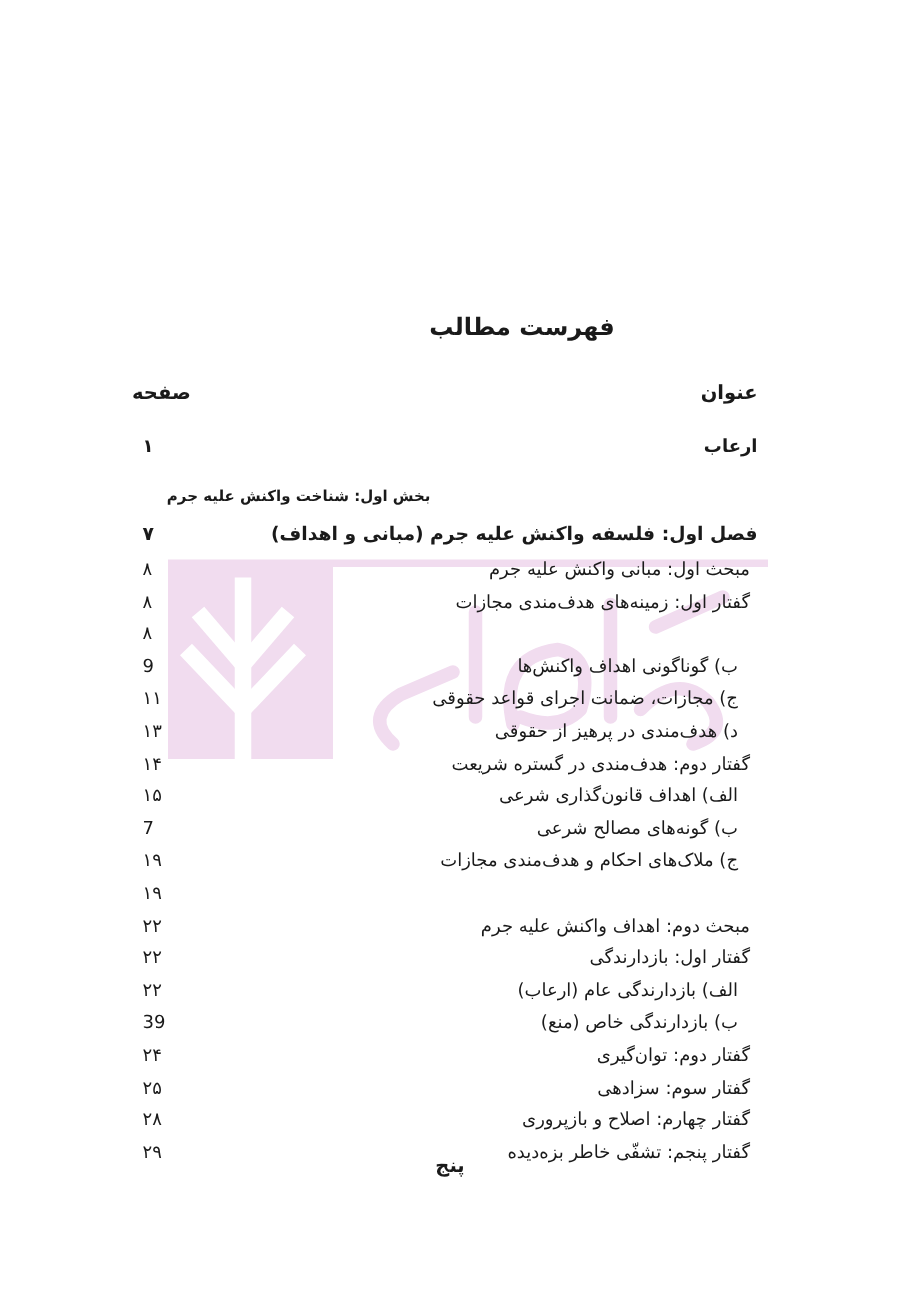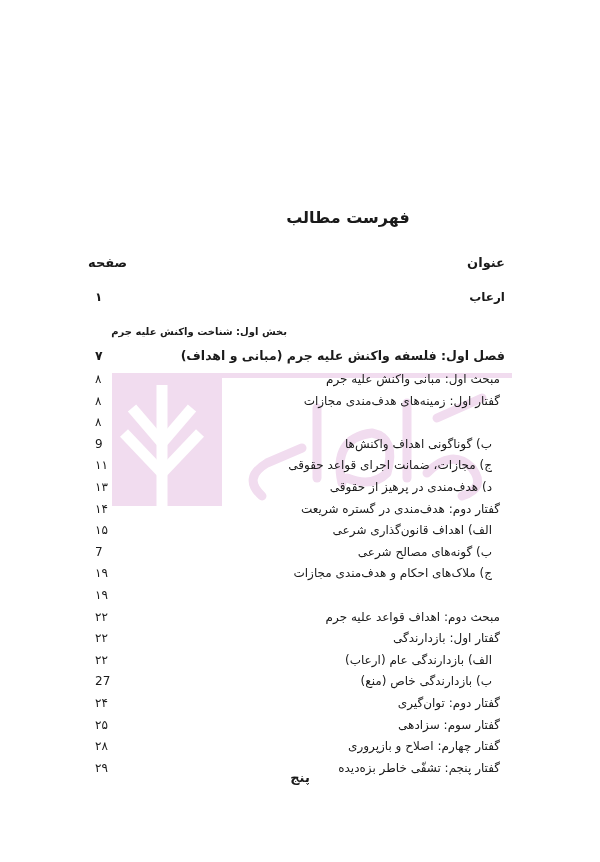--- a/index.html
+++ b/index.html
@@ -114,34 +114,34 @@
         <span class="pg">7</span>
       </div>
       <div class="row" style="top: 566.4px; left: 95px; width: 397px;">
         <span class="label">ج) ملاک‌های احکام و هدف‌مندی مجازات</span>
         <span class="pg">۱۹</span>
       </div>
       <div class="row" style="top: 588px; left: 95px; width: 397px;">
         <span class="pg">۱۹</span>
       </div>
       <div class="row" style="top: 609.6px; left: 95px; width: 405px;">
-        <span class="label">مبحث دوم: اهداف قواعد علیه جرم</span>
+        <span class="label">مبحث دوم: اهداف واکنش علیه جرم</span>
         <span class="pg">۲۲</span>
       </div>
       <div class="row" style="top: 631.2px; left: 95px; width: 405px;">
         <span class="label">گفتار اول: بازدارندگی</span>
         <span class="pg">۲۲</span>
       </div>
       <div class="row" style="top: 652.8px; left: 95px; width: 397px;">
         <span class="label">الف) بازدارندگی عام (ارعاب)</span>
         <span class="pg">۲۲</span>
       </div>
       <div class="row" style="top: 674.4px; left: 95px; width: 397px;">
         <span class="label">ب) بازدارندگی خاص (منع)</span>
-        <span class="pg">27</span>
+        <span class="pg">39</span>
       </div>
       <div class="row" style="top: 696px; left: 95px; width: 405px;">
         <span class="label">گفتار دوم: توان‌گیری</span>
         <span class="pg">۲۴</span>
       </div>
       <div class="row" style="top: 717.6px; left: 95px; width: 405px;">
         <span class="label">گفتار سوم: سزادهی</span>
         <span class="pg">۲۵</span>
       </div>
       <div class="row" style="top: 739.2px; left: 95px; width: 405px;">

